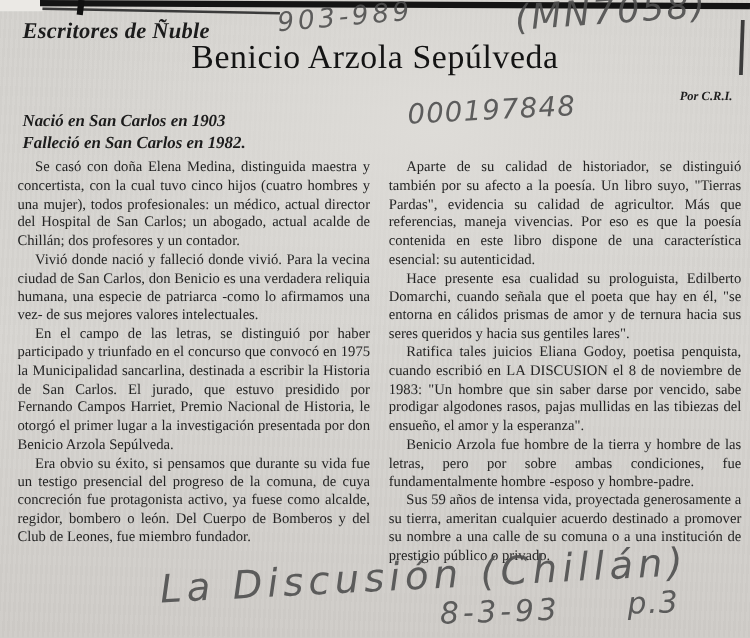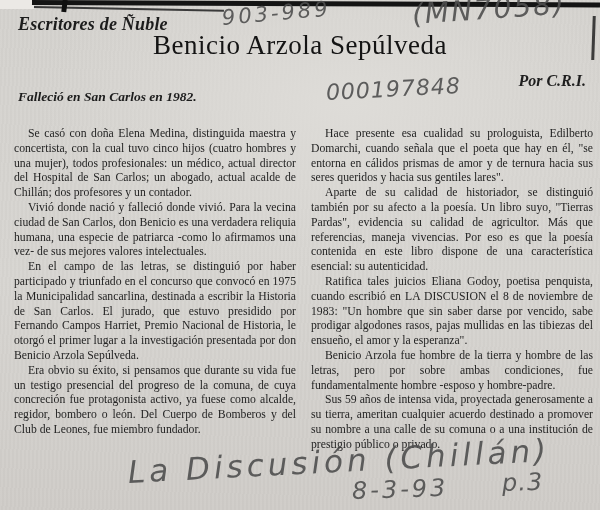--- a/index.html
+++ b/index.html
@@ -29,21 +29,21 @@
   .kicker{
     position:absolute;left:18px;top:14px;
     font-style:italic;font-weight:bold;font-size:18px;color:#1c1c1c;letter-spacing:0.2px;text-align:right;
   }
   .title{
     position:absolute;left:0;top:30px;width:100%;margin:0;text-align:center;
     font-weight:400;font-size:27px;color:#141414;letter-spacing:0.5px;
   }
   .byline{
     position:absolute;right:14px;top:72px;
-    font-style:italic;font-weight:bold;font-size:16px;color:#1e1e1e;
+    font-style:italic;font-weight:bold;font-size:10px;color:#1e1e1e;
   }
   .vitals{
     position:absolute;left:18px;top:88px;
     font-style:italic;font-weight:bold;font-size:13.5px;line-height:17px;color:#1c1c1c;
   }
   .cols{
     position:absolute;left:14px;top:127px;width:579px;display:flex;gap:15px;
   }
   .col{width:282px;}
   .col p{
@@ -83,35 +83,36 @@
   <div class="kicker">Escritores de Ñuble</div>
 
   <div class="hand hand-top-left">903-989</div>
   <div class="hand hand-top-right">(MN7058)</div>
 
   <h1 class="title">Benicio Arzola Sepúlveda</h1>
 
   <div class="byline">Por C.R.I.</div>
 
   <div class="vitals">
+    <div>Nació en San Carlos en 1903</div>
     <div>Falleció en San Carlos en 1982.</div>
   </div>
 
   <div class="hand hand-middle">000197848</div>
 
   <div class="cols">
     <div class="col">
       <p>Se casó con doña Elena Medina, distinguida maestra y concertista, con la cual tuvo cinco hijos (cuatro hombres y una mujer), todos profesionales: un médico, actual director del Hospital de San Carlos; un abogado, actual acalde de Chillán; dos profesores y un contador.</p>
       <p>Vivió donde nació y falleció donde vivió. Para la vecina ciudad de San Carlos, don Benicio es una verdadera reliquia humana, una especie de patriarca -como lo afirmamos una vez- de sus mejores valores intelectuales.</p>
       <p>En el campo de las letras, se distinguió por haber participado y triunfado en el concurso que convocó en 1975 la Municipalidad sancarlina, destinada a escribir la Historia de San Carlos. El jurado, que estuvo presidido por Fernando Campos Harriet, Premio Nacional de Historia, le otorgó el primer lugar a la investigación presentada por don Benicio Arzola Sepúlveda.</p>
       <p>Era obvio su éxito, si pensamos que durante su vida fue un testigo presencial del progreso de la comuna, de cuya concreción fue protagonista activo, ya fuese como alcalde, regidor, bombero o león. Del Cuerpo de Bomberos y del Club de Leones, fue miembro fundador.</p>
     </div>
     <div class="col">
+      <p>Aparte de su calidad de historiador, se distinguió también por su afecto a la poesía. Un libro suyo, "Tierras Pardas", evidencia su calidad de agricultor. Más que referencias, maneja vivencias. Por eso es que la poesía contenida en este libro dispone de una característica esencial: su autenticidad.</p>
       <p>Hace presente esa cualidad su prologuista, Edilberto Domarchi, cuando señala que el poeta que hay en él, "se entorna en cálidos prismas de amor y de ternura hacia sus seres queridos y hacia sus gentiles lares".</p>
-      <p>Aparte de su calidad de historiador, se distinguió también por su afecto a la poesía. Un libro suyo, "Tierras Pardas", evidencia su calidad de agricultor. Más que referencias, maneja vivencias. Por eso es que la poesía contenida en este libro dispone de una característica esencial: su autenticidad.</p>
       <p>Ratifica tales juicios Eliana Godoy, poetisa penquista, cuando escribió en LA DISCUSION el 8 de noviembre de 1983: "Un hombre que sin saber darse por vencido, sabe prodigar algodones rasos, pajas mullidas en las tibiezas del ensueño, el amor y la esperanza".</p>
       <p>Benicio Arzola fue hombre de la tierra y hombre de las letras, pero por sobre ambas condiciones, fue fundamentalmente hombre -esposo y hombre-padre.</p>
       <p>Sus 59 años de intensa vida, proyectada generosamente a su tierra, ameritan cualquier acuerdo destinado a promover su nombre a una calle de su comuna o a una institución de prestigio público o privado.</p>
     </div>
   </div>
 
   <div class="hand hand-source">La Discusión (Chillán)</div>
   <div class="hand hand-date">8-3-93</div>
   <div class="hand hand-page">p.3</div>
 

